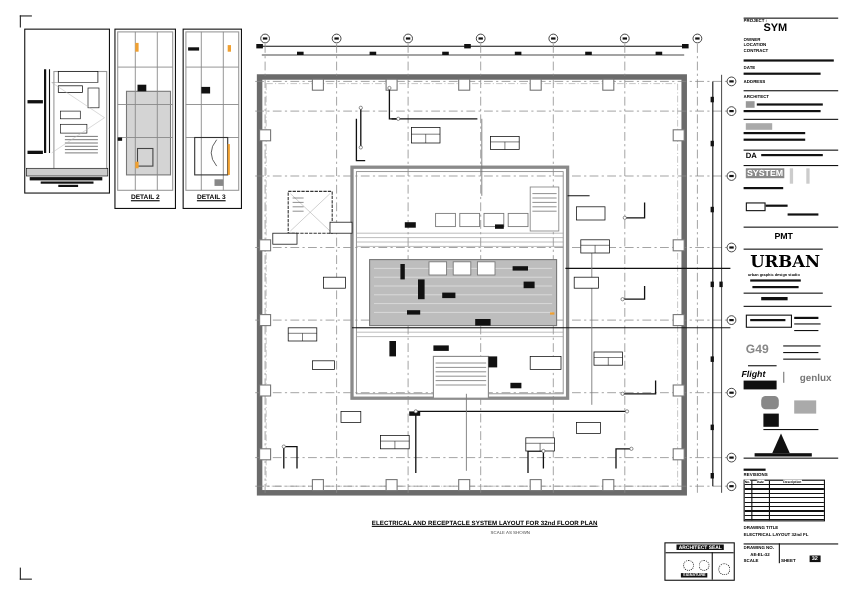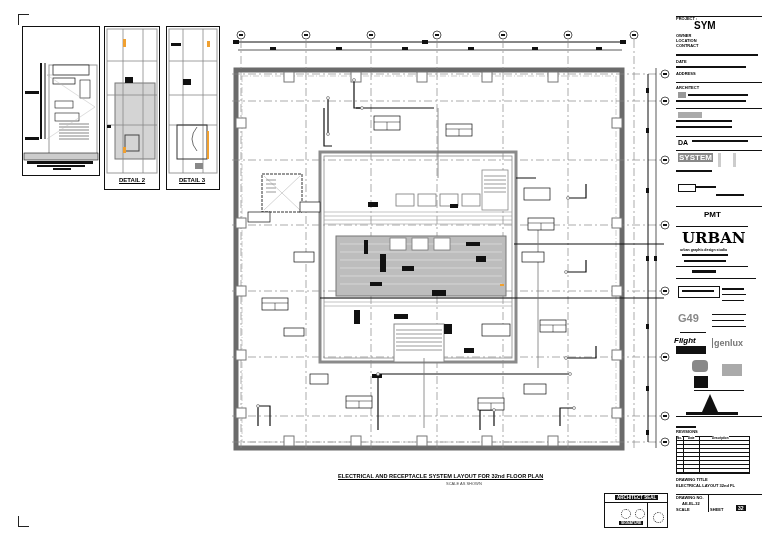--- a/index.html
+++ b/index.html
@@ -414,21 +414,21 @@
   <div class="bar" style="top:276px;left:60px;width:22px;height:2px;"></div>
   <div class="bar" style="top:282px;left:60px;width:24px;height:1px;"></div>
   <div class="bar" style="top:288px;left:60px;width:22px;height:1px;"></div>
   <div class="logo" style="left:16px;top:300px;font-size:11px;color:#888;">G49</div>
   <div class="bar" style="top:302px;left:50px;width:34px;height:1px;"></div>
   <div class="bar" style="top:308px;left:50px;width:32px;height:1px;"></div>
   <div class="bar" style="top:314px;left:50px;width:34px;height:1px;"></div>
   <div class="bar" style="top:320px;left:18px;width:26px;height:1px;"></div>
   <div class="logo" style="left:0;top:324px;font-size:8px;font-style:italic;margin-left:12px;">Flight</div>
   <div class="abs" style="left:14px;top:334px;width:30px;height:8px;background:#111;"></div>
-  <div class="logo" style="left:50px;top:326px;font-size:9px;color:#777;border-left:1px solid #777;padding-left:1px;">genlux</div>
+  <div class="logo" style="left:50px;top:326px;font-size:9px;color:#777;border-left:1px solid #777;padding-left:14px;">genlux</div>
   <div class="abs" style="left:30px;top:348px;width:16px;height:12px;background:#888;border-radius:4px;"></div>
   <div class="abs" style="left:60px;top:352px;width:20px;height:12px;background:#aaa;"></div>
   <div class="abs" style="left:32px;top:364px;width:14px;height:12px;background:#111;"></div>
   <div class="bar" style="top:378px;left:32px;width:50px;"></div>
   <div class="abs" style="left:40px;top:382px;width:0;height:0;border-left:8px solid transparent;border-right:8px solid transparent;border-bottom:18px solid #111;"></div>
   <div class="bar" style="top:400px;left:24px;width:52px;height:3px;"></div>
   <div class="bar" style="top:404px;width:86px;"></div>
   <div class="bar" style="top:414px;width:20px;height:2px;"></div>
 
   <div class="row" style="top:418px;">REVISIONS</div>

